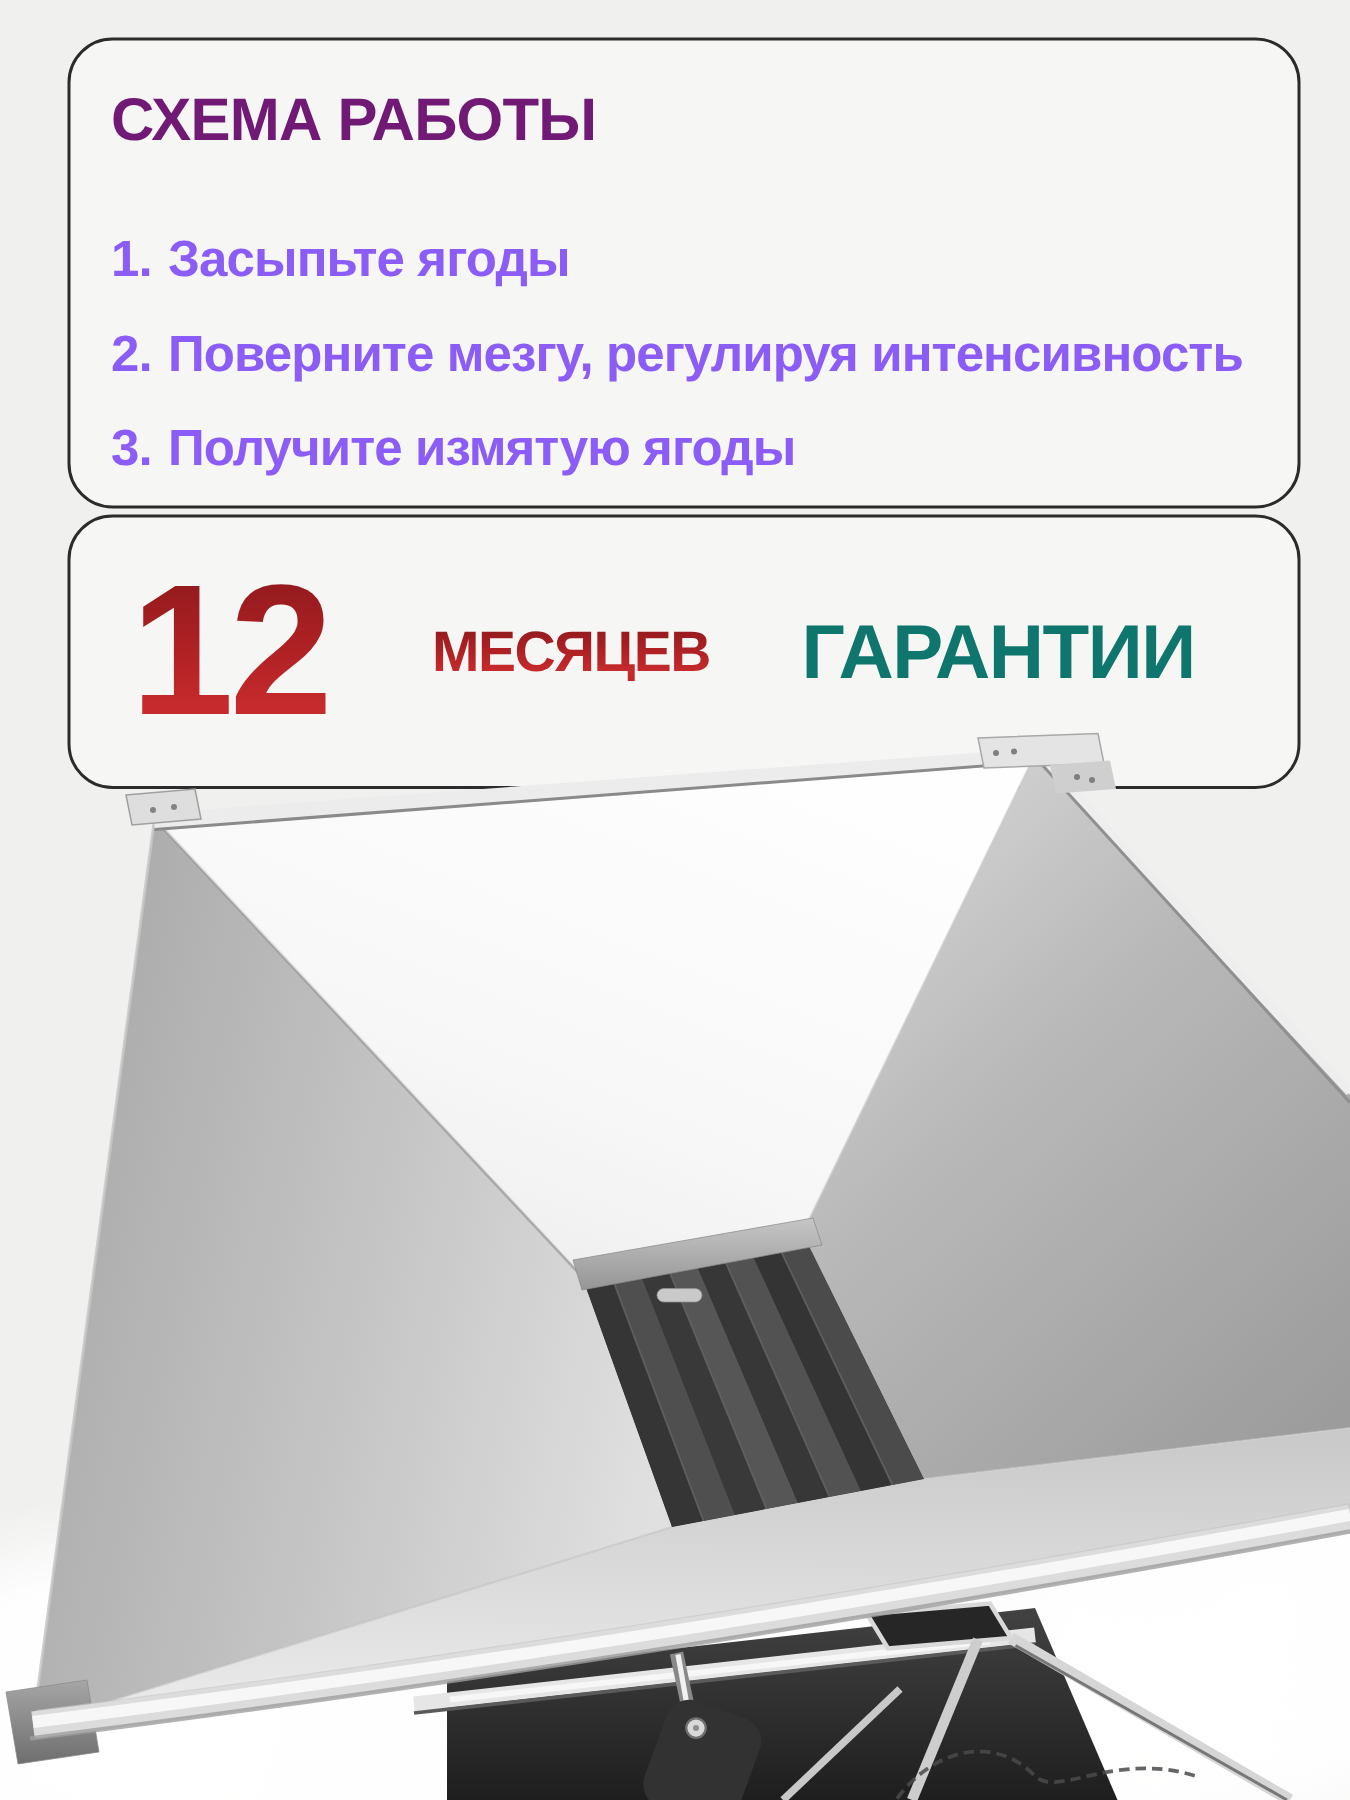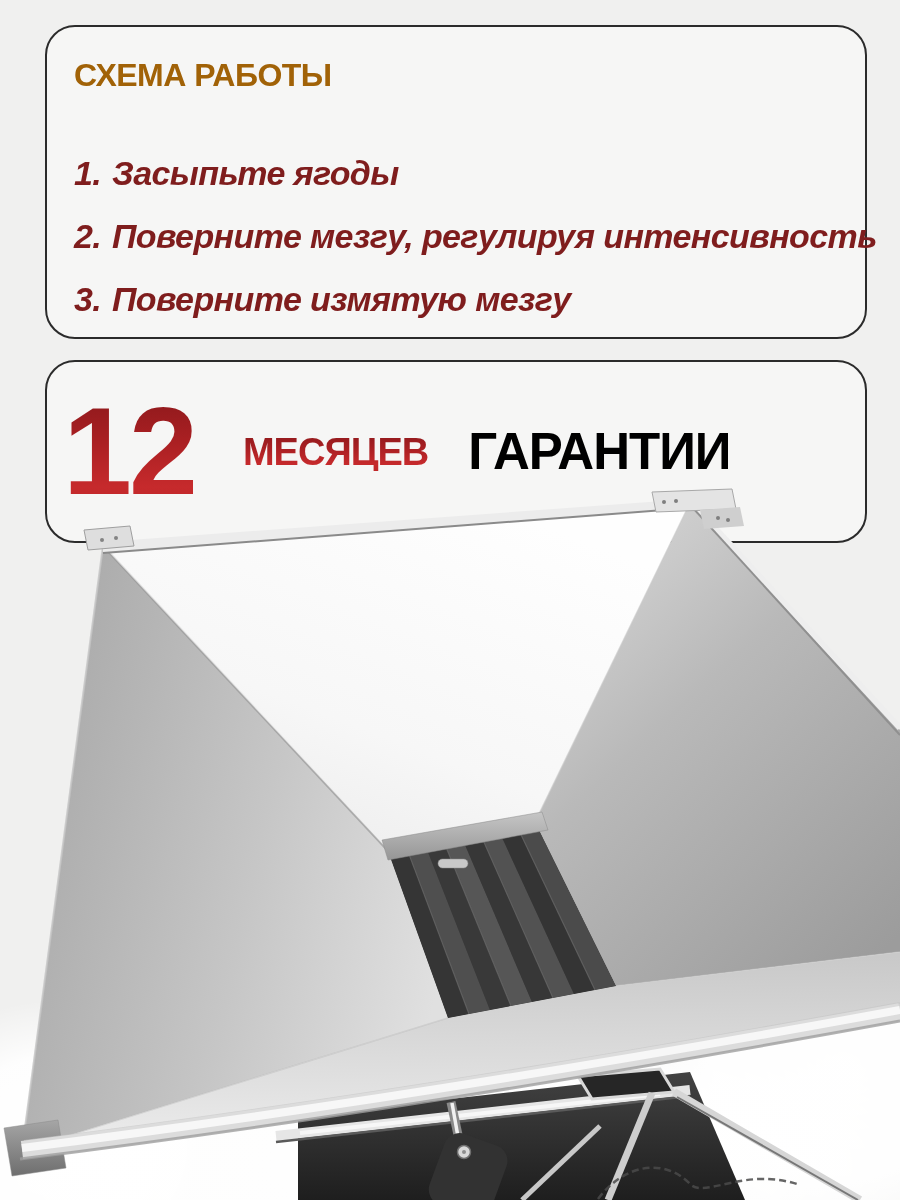--- a/index.html
+++ b/index.html
@@ -8,60 +8,60 @@
     background:#f0f0ef;
     font-family:"Liberation Sans","DejaVu Sans",sans-serif;
     -webkit-font-smoothing:antialiased;
   }
   .card{
     position:absolute;left:45px;width:822px;
     background:#f6f6f5;border:2.5px solid #2b2b2b;border-radius:30px;
     box-sizing:border-box;
   }
   .card-scheme{top:25px;height:314px;}
-  .card-warranty{top:360px;height:183px;display:flex;align-items:center;padding-left:16px;}
+  .card-warranty{top:343px;height:183px;display:flex;align-items:center;padding-left:40px;gap:21px;}
   .scheme-title{
     position:absolute;left:27px;top:31px;
-    font-size:32px;font-weight:700;letter-spacing:-.5px;color:#a16207;line-height:1.1;
+    font-size:40px;font-weight:700;letter-spacing:-.5px;color:#701a75;line-height:1.1;
   }
   .steps{position:absolute;left:27px;top:129px;}
-  .step{font-size:34px;font-weight:700;letter-spacing:-.6px;color:#7f1d1d;line-height:1;margin-bottom:29px;white-space:nowrap;font-style:italic;}
+  .step{font-size:34px;font-weight:700;letter-spacing:-.6px;color:#8b5cf6;line-height:1;margin-bottom:29px;white-space:nowrap;}
   .step .num{display:inline-block;width:38px;}
   .w-number{
     font-size:124px;font-weight:700;letter-spacing:-3px;line-height:.9;
     margin-right:48px;color:#b22225;
   }
   .w-months{
     font-size:38px;font-weight:700;letter-spacing:-1px;line-height:1;
     margin-right:40px;color:#b22225;
   }
   @supports ((-webkit-background-clip: text) and (-webkit-text-fill-color: transparent)){
     .red-grad{
       background:linear-gradient(180deg,#8e191c 0%,#a81f22 38%,#c62a2c 82%,#bf2729 100%);
       -webkit-background-clip:text;background-clip:text;
       -webkit-text-fill-color:transparent;
     }
   }
-  .w-guarantee{font-size:51px;font-weight:700;letter-spacing:-1px;line-height:1;color:#000000;}
+  .w-guarantee{font-size:51px;font-weight:700;letter-spacing:-1px;line-height:1;color:#0f766e;}
   .photo{position:absolute;left:0;top:485px;width:900px;height:715px;pointer-events:none;}
 </style>
 </head>
 <body>
 
 <div class="card card-scheme">
   <div class="scheme-title">СХЕМА РАБОТЫ</div>
   <div class="steps">
     <div class="step">
       <span class="num">1.</span><span>Засыпьте ягоды</span>
     </div>
     <div class="step">
       <span class="num">2.</span><span>Поверните мезгу, регулируя интенсивность</span>
     </div>
     <div class="step">
-      <span class="num">3.</span><span>Поверните измятую мезгу</span>
+      <span class="num">3.</span><span>Получите измятую ягоды</span>
     </div>
   </div>
 </div>
 
 <div class="card card-warranty">
   <div class="w-number red-grad">12</div>
   <div class="w-months red-grad">МЕСЯЦЕВ</div>
   <div class="w-guarantee">ГАРАНТИИ</div>
 </div>
 

